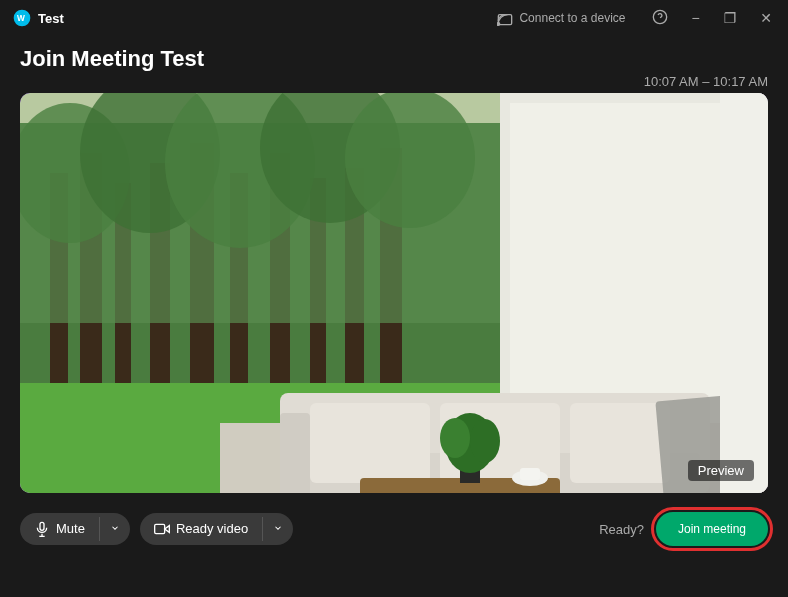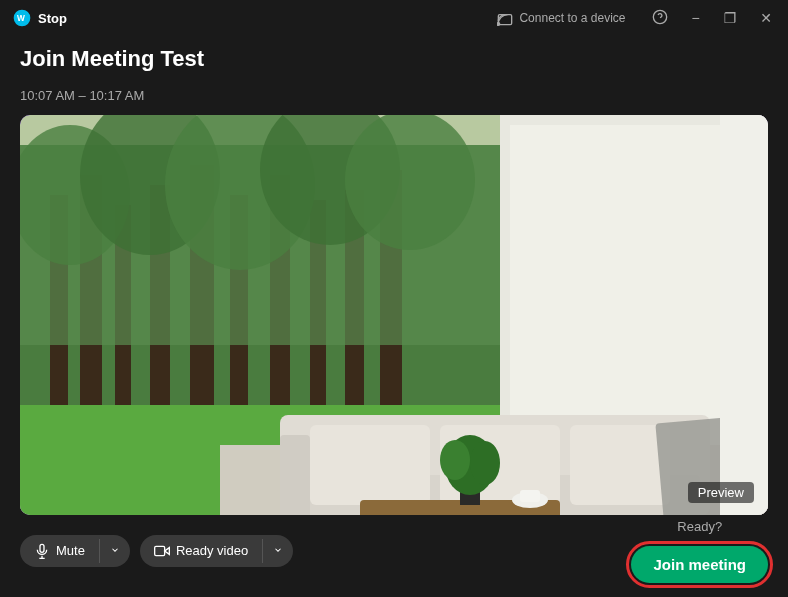--- a/index.html
+++ b/index.html
@@ -74,34 +74,35 @@
       background: none;
       border: none;
       color: #aaaaaa;
       cursor: pointer;
       font-size: 14px;
       line-height: 1;
       padding: 2px 4px;
     }
 
     .meeting-info {
-      padding: 10px 20px 12px;
+      padding: 10px 20px 4px;
     }
 
     .meeting-title {
       font-size: 22px;
       font-weight: 700;
       color: #ffffff;
       line-height: 1.2;
     }
 
     .meeting-time {
       font-size: 13px;
       color: #aaaaaa;
-      margin-top: 16px;
+      margin-top: 2px;
+      text-align: right;
     }
 
     .preview-area {
       margin: 0 20px;
       border-radius: 10px;
       overflow: hidden;
       position: relative;
       height: 400px;
       background: #6d28d9;
     }
@@ -171,36 +172,35 @@
       color: #ffffff;
       cursor: pointer;
       padding: 8px 10px;
       font-size: 11px;
     }
 
     .controls-right {
       display: flex;
       align-items: center;
       gap: 12px;
-      flex-direction: column;
     }
 
     .ready-text {
       font-size: 13px;
       color: #aaaaaa;
     }
 
     .join-meeting-btn {
       background: #00a86b;
       color: #ffffff;
       border: none;
       border-radius: 24px;
       padding: 10px 22px;
-      font-size: 15px;
-      font-weight: 700;
+      font-size: 12px;
+      font-weight: 400;
       cursor: pointer;
       outline: 3px solid #e03030;
       outline-offset: 2px;
     }
 
     
     .scene-svg {
       width: 100%;
       height: 100%;
     }
@@ -208,21 +208,21 @@
 </head>
 <body>
 
 <div class="title-bar">
   <div class="title-bar-left">
     <div class="webex-logo">
       <svg class="webex-logo-icon" viewBox="0 0 24 24" xmlns="http://www.w3.org/2000/svg">
         <circle cx="12" cy="12" r="10" fill="#00BCEB"></circle>
         <text x="6" y="16" font-size="10" fill="white" font-weight="bold">W</text>
       </svg>
-      <span class="webex-logo-text">Stop</span>
+      <span class="webex-logo-text">Test</span>
     </div>
   </div>
   <div class="title-bar-right">
     <button class="connect-device-btn">
       <svg width="16" height="16" viewBox="0 0 24 24" fill="none" stroke="currentColor" stroke-width="2">
         <rect x="2" y="7" width="20" height="15" rx="2"></rect>
         <path d="M2 17a10 10 0 0 1 10-10"></path>
         <path d="M2 21a14 14 0 0 1 14-14"></path>
         <circle cx="2" cy="21" r="2" fill="currentColor"></circle>
       </svg>

